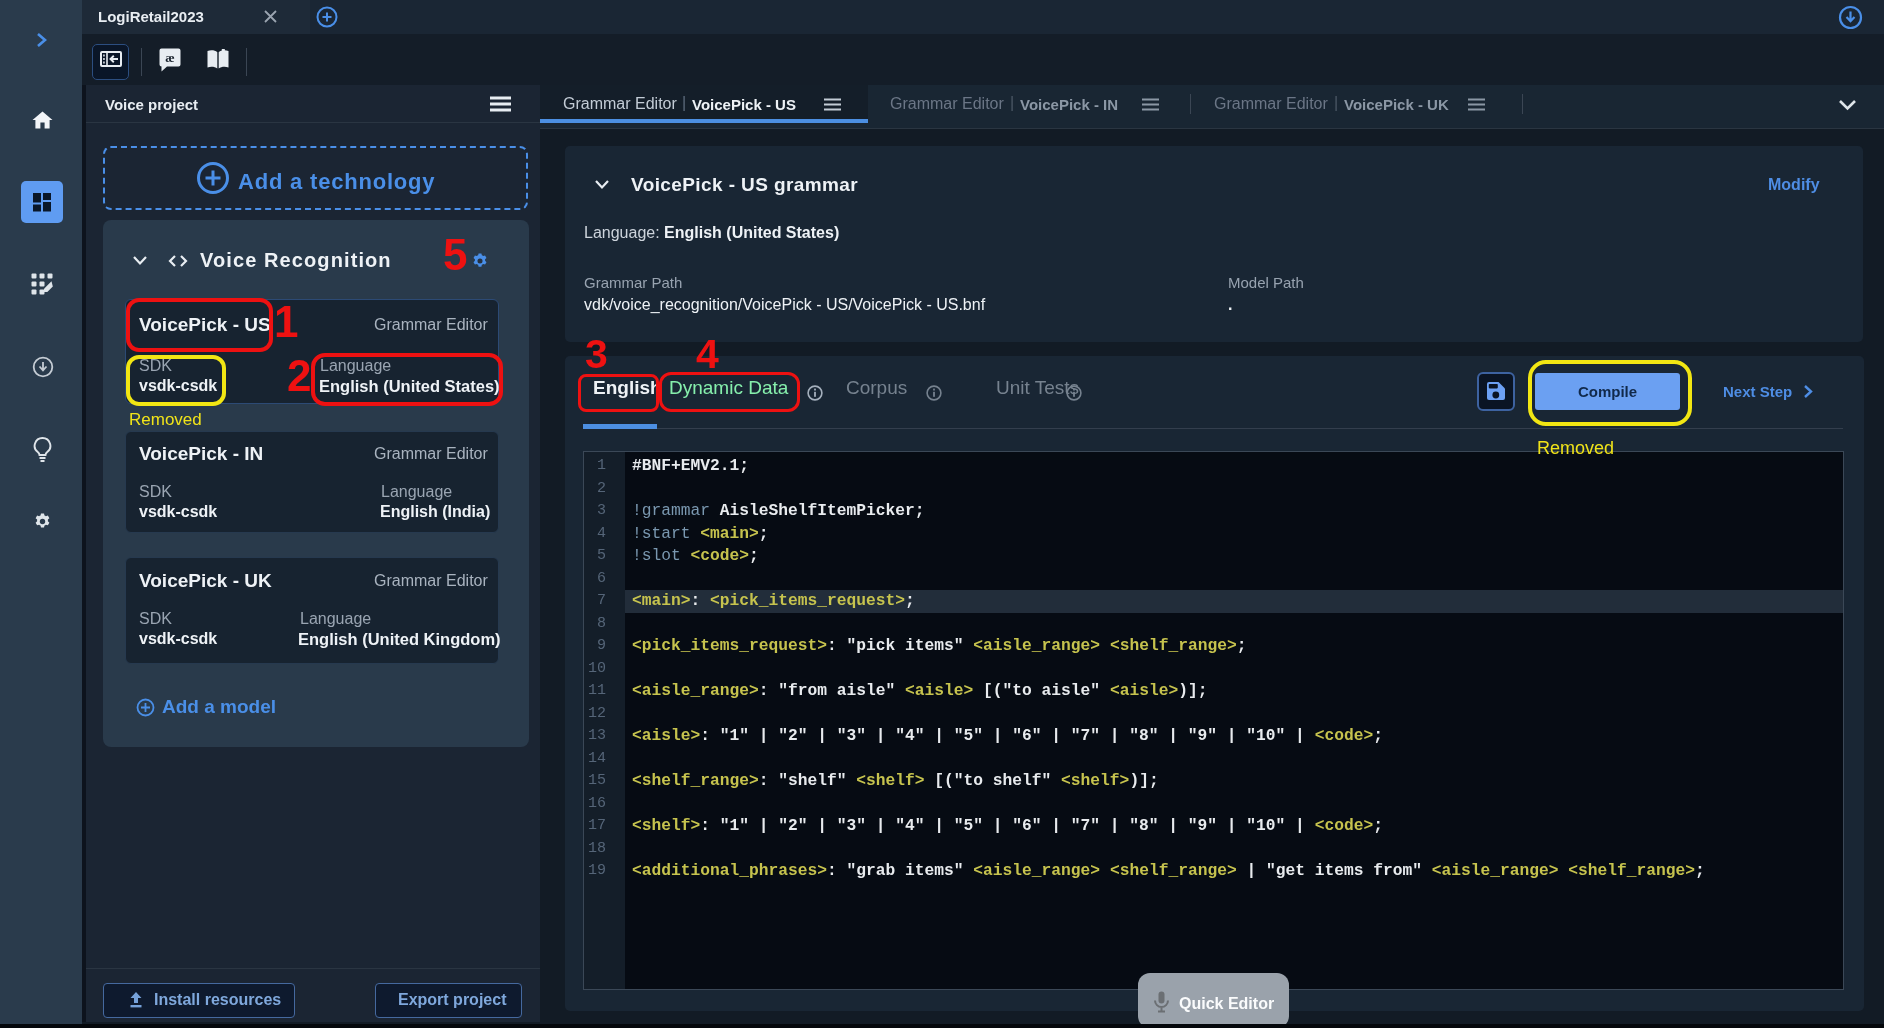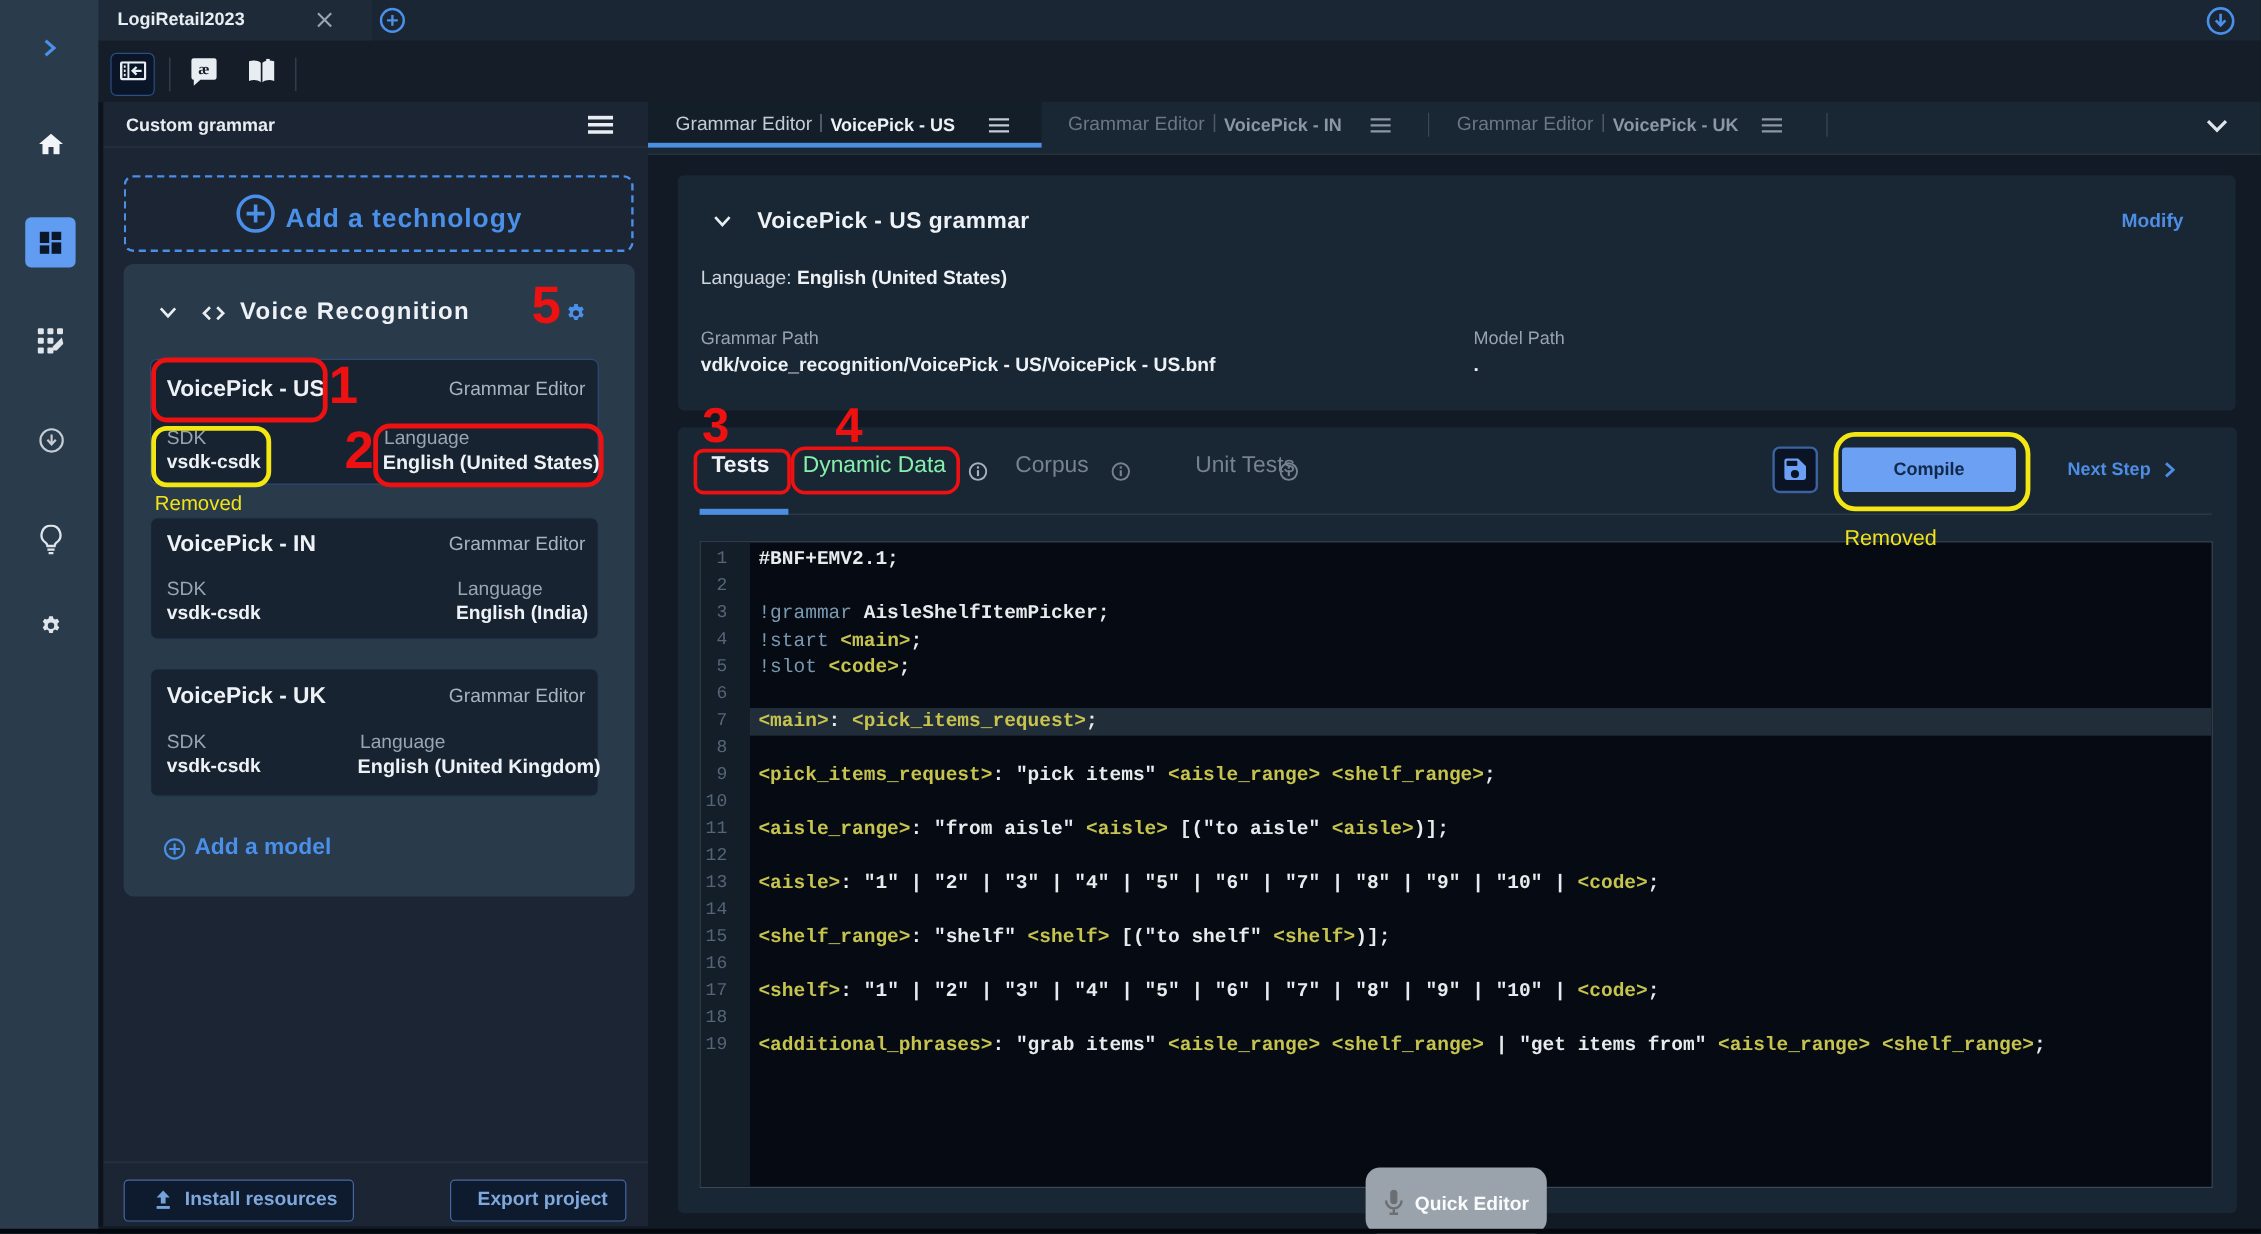--- a/index.html
+++ b/index.html
@@ -83,26 +83,26 @@
     </svg>
 
   <div class="abs" style="left:565px; top:146px; width:1298px; height:196px; background:#192634; border-radius:5px;"></div>
   <svg class="abs" style="left:594px; top:179px;" width="16" height="11" viewBox="0 0 16 11">
       <path d="M2 2 L8 8.5 L14 2" stroke="#e8edf2" stroke-width="2.2" fill="none"></path>
     </svg>
   <div class="abs" style="left:631px; top:174px; font-size:19px; font-weight:bold; color:#eef2f6; letter-spacing:0.4px;">VoicePick - US grammar</div>
   <div class="abs" style="left:1768px; top:176px; font-size:16px; font-weight:bold; color:#4e8de4;">Modify</div>
   <div class="abs" style="left:584px; top:224px; font-size:16px; color:#cdd4dc;">Language: <span style="font-weight:bold; color:#eef2f6;">English (United States)</span></div>
   <div class="abs" style="left:584px; top:274px; font-size:15px; color:#98a3b0;">Grammar Path</div>
-  <div class="abs" style="left:584px; top:296px; font-size:16px; font-weight:bold; color:#eef2f6;">vdk/voice_recognition/VoicePick - US/VoicePick - US.bnf</div>
+  <div class="abs" style="left:584px; top:296px; font-size:16px; font-weight:normal; color:#eef2f6;">vdk/voice_recognition/VoicePick - US/VoicePick - US.bnf</div>
   <div class="abs" style="left:1228px; top:274px; font-size:15px; color:#98a3b0;">Model Path</div>
   <div class="abs" style="left:1228px; top:296px; font-size:16px; font-weight:bold; color:#eef2f6;">.</div>
 
   <div class="abs" style="left:565px; top:356px; width:1299px; height:655px; background:#192634; border-radius:5px;"></div>
-  <div class="abs" style="left:593px; top:378px; font-size:19px; font-weight:bold; color:#eef2f6; line-height:1.1;">Tests</div>
+  <div class="abs" style="left:593px; top:378px; font-size:19px; font-weight:bold; color:#eef2f6; line-height:1.1;">English</div>
   <div class="abs" style="left:669px; top:378px; font-size:19px; color:#86efac; line-height:1.1;">Dynamic Data</div>
   <svg class="abs" style="left:807px; top:385px;" width="16" height="16" viewBox="0 0 16 16">
       <circle cx="8" cy="8" r="6.9" fill="none" stroke="#a5b0bd" stroke-width="1.6"></circle>
       <rect x="7.1" y="6.8" width="1.8" height="5" fill="#a5b0bd"></rect>
       <rect x="7.1" y="3.6" width="1.8" height="1.9" fill="#a5b0bd"></rect>
     </svg>
   <div class="abs" style="left:846px; top:378px; font-size:19px; color:#76828f; line-height:1.1;">Corpus</div>
   <svg class="abs" style="left:926px; top:385px;" width="16" height="16" viewBox="0 0 16 16">
       <circle cx="8" cy="8" r="6.9" fill="none" stroke="#76828f" stroke-width="1.6"></circle>
       <rect x="7.1" y="6.8" width="1.8" height="5" fill="#76828f"></rect>
@@ -130,21 +130,21 @@
       <path d="M2 2 L8 7.5 L2 13" stroke="#4e8de4" stroke-width="2.4" fill="none"></path>
     </svg>
 
   <div class="abs" style="left:583px; top:451px; width:1261px; height:539px; background:#060b13; border:1px solid #3b4857;"></div>
   <div class="abs" style="left:584px; top:452px; width:41px; height:537px; background:#141e29;"></div>
   <div id="codelines" class="abs" style="left:584px; top:452px; width:1259px; height:537px; font-family:'Liberation Mono', monospace; font-size:16.25px; line-height:22.5px; white-space:pre; overflow:hidden;"><div style="height:3px"></div><div style="position:relative; height:22.5px;"><span style="position:absolute; left:0; width:22px; text-align:right; color:#556578; font-size:15px;">1</span><span style="position:absolute; left:48px;"><span style="color:#e8ebee;font-weight:bold">#BNF+EMV2.1;</span></span></div><div style="position:relative; height:22.5px;"><span style="position:absolute; left:0; width:22px; text-align:right; color:#556578; font-size:15px;">2</span><span style="position:absolute; left:48px;"></span></div><div style="position:relative; height:22.5px;"><span style="position:absolute; left:0; width:22px; text-align:right; color:#556578; font-size:15px;">3</span><span style="position:absolute; left:48px;"><span style="color:#7a98b0">!grammar </span><span style="color:#e8ebee;font-weight:bold">AisleShelfItemPicker</span><span style="color:#e8ebee;font-weight:bold">;</span></span></div><div style="position:relative; height:22.5px;"><span style="position:absolute; left:0; width:22px; text-align:right; color:#556578; font-size:15px;">4</span><span style="position:absolute; left:48px;"><span style="color:#7a98b0">!start </span><span style="color:#c6c34e;font-weight:bold">&lt;main&gt;</span><span style="color:#e8ebee;font-weight:bold">;</span></span></div><div style="position:relative; height:22.5px;"><span style="position:absolute; left:0; width:22px; text-align:right; color:#556578; font-size:15px;">5</span><span style="position:absolute; left:48px;"><span style="color:#7a98b0">!slot </span><span style="color:#c6c34e;font-weight:bold">&lt;code&gt;</span><span style="color:#e8ebee;font-weight:bold">;</span></span></div><div style="position:relative; height:22.5px;"><span style="position:absolute; left:0; width:22px; text-align:right; color:#556578; font-size:15px;">6</span><span style="position:absolute; left:48px;"></span></div><div style="position:relative; height:22.5px;"><div style="position:absolute; left:41px; right:0; top:0; bottom:0; background:#222d3a;"></div><span style="position:absolute; left:0; width:22px; text-align:right; color:#556578; font-size:15px;">7</span><span style="position:absolute; left:48px;"><span style="color:#c6c34e;font-weight:bold">&lt;main&gt;</span><span style="color:#e8ebee;font-weight:bold">: </span><span style="color:#c6c34e;font-weight:bold">&lt;pick_items_request&gt;</span><span style="color:#e8ebee;font-weight:bold">;</span></span></div><div style="position:relative; height:22.5px;"><span style="position:absolute; left:0; width:22px; text-align:right; color:#556578; font-size:15px;">8</span><span style="position:absolute; left:48px;"></span></div><div style="position:relative; height:22.5px;"><span style="position:absolute; left:0; width:22px; text-align:right; color:#556578; font-size:15px;">9</span><span style="position:absolute; left:48px;"><span style="color:#c6c34e;font-weight:bold">&lt;pick_items_request&gt;</span><span style="color:#e8ebee;font-weight:bold">: </span><span style="color:#e8ebee;font-weight:bold">"pick items" </span><span style="color:#c6c34e;font-weight:bold">&lt;aisle_range&gt;</span> <span style="color:#c6c34e;font-weight:bold">&lt;shelf_range&gt;</span><span style="color:#e8ebee;font-weight:bold">;</span></span></div><div style="position:relative; height:22.5px;"><span style="position:absolute; left:0; width:22px; text-align:right; color:#556578; font-size:15px;">10</span><span style="position:absolute; left:48px;"></span></div><div style="position:relative; height:22.5px;"><span style="position:absolute; left:0; width:22px; text-align:right; color:#556578; font-size:15px;">11</span><span style="position:absolute; left:48px;"><span style="color:#c6c34e;font-weight:bold">&lt;aisle_range&gt;</span><span style="color:#e8ebee;font-weight:bold">: </span><span style="color:#e8ebee;font-weight:bold">"from aisle" </span><span style="color:#c6c34e;font-weight:bold">&lt;aisle&gt;</span><span style="color:#e8ebee;font-weight:bold"> [("to aisle" </span><span style="color:#c6c34e;font-weight:bold">&lt;aisle&gt;</span><span style="color:#e8ebee;font-weight:bold">)];</span></span></div><div style="position:relative; height:22.5px;"><span style="position:absolute; left:0; width:22px; text-align:right; color:#556578; font-size:15px;">12</span><span style="position:absolute; left:48px;"></span></div><div style="position:relative; height:22.5px;"><span style="position:absolute; left:0; width:22px; text-align:right; color:#556578; font-size:15px;">13</span><span style="position:absolute; left:48px;"><span style="color:#c6c34e;font-weight:bold">&lt;aisle&gt;</span><span style="color:#e8ebee;font-weight:bold">: "1" | "2" | "3" | "4" | "5" | "6" | "7" | "8" | "9" | "10" | </span><span style="color:#c6c34e;font-weight:bold">&lt;code&gt;</span><span style="color:#e8ebee;font-weight:bold">;</span></span></div><div style="position:relative; height:22.5px;"><span style="position:absolute; left:0; width:22px; text-align:right; color:#556578; font-size:15px;">14</span><span style="position:absolute; left:48px;"></span></div><div style="position:relative; height:22.5px;"><span style="position:absolute; left:0; width:22px; text-align:right; color:#556578; font-size:15px;">15</span><span style="position:absolute; left:48px;"><span style="color:#c6c34e;font-weight:bold">&lt;shelf_range&gt;</span><span style="color:#e8ebee;font-weight:bold">: </span><span style="color:#e8ebee;font-weight:bold">"shelf" </span><span style="color:#c6c34e;font-weight:bold">&lt;shelf&gt;</span><span style="color:#e8ebee;font-weight:bold"> [("to shelf" </span><span style="color:#c6c34e;font-weight:bold">&lt;shelf&gt;</span><span style="color:#e8ebee;font-weight:bold">)];</span></span></div><div style="position:relative; height:22.5px;"><span style="position:absolute; left:0; width:22px; text-align:right; color:#556578; font-size:15px;">16</span><span style="position:absolute; left:48px;"></span></div><div style="position:relative; height:22.5px;"><span style="position:absolute; left:0; width:22px; text-align:right; color:#556578; font-size:15px;">17</span><span style="position:absolute; left:48px;"><span style="color:#c6c34e;font-weight:bold">&lt;shelf&gt;</span><span style="color:#e8ebee;font-weight:bold">: "1" | "2" | "3" | "4" | "5" | "6" | "7" | "8" | "9" | "10" | </span><span style="color:#c6c34e;font-weight:bold">&lt;code&gt;</span><span style="color:#e8ebee;font-weight:bold">;</span></span></div><div style="position:relative; height:22.5px;"><span style="position:absolute; left:0; width:22px; text-align:right; color:#556578; font-size:15px;">18</span><span style="position:absolute; left:48px;"></span></div><div style="position:relative; height:22.5px;"><span style="position:absolute; left:0; width:22px; text-align:right; color:#556578; font-size:15px;">19</span><span style="position:absolute; left:48px;"><span style="color:#c6c34e;font-weight:bold">&lt;additional_phrases&gt;</span><span style="color:#e8ebee;font-weight:bold">: </span><span style="color:#e8ebee;font-weight:bold">"grab items" </span><span style="color:#c6c34e;font-weight:bold">&lt;aisle_range&gt;</span> <span style="color:#c6c34e;font-weight:bold">&lt;shelf_range&gt;</span><span style="color:#e8ebee;font-weight:bold"> | </span><span style="color:#e8ebee;font-weight:bold">"get items from" </span><span style="color:#c6c34e;font-weight:bold">&lt;aisle_range&gt;</span> <span style="color:#c6c34e;font-weight:bold">&lt;shelf_range&gt;</span><span style="color:#e8ebee;font-weight:bold">;</span></span></div></div>
 
   <div class="abs" style="left:82px; top:85px; width:4px; height:937px; background:#0d131d; z-index:2;"></div>
 
   <div class="abs" style="left:80px; top:85px; width:460px; height:937px; background:#1b2533;"></div>
-  <div class="abs" style="left:105px; top:96px; font-size:15px; font-weight:bold; color:#e8edf2;">Custom grammar</div>
+  <div class="abs" style="left:105px; top:96px; font-size:15px; font-weight:bold; color:#e8edf2;">Voice project</div>
   <svg class="abs" style="left:490px; top:96px;" width="21" height="16" viewBox="0 0 21 16">
       <path d="M0 2 H21 M0 8 H21 M0 14 H21" stroke="#e8edf2" stroke-width="3"></path>
     </svg>
   <div class="abs" style="left:82px; top:122px; width:458px; height:1px; background:#2a3542;"></div>
 
   <div class="abs" style="left:103px; top:146px; width:425px; height:64px; border:2px dashed #4a8fe8; border-radius:8px;"></div>
   <svg class="abs" style="left:196px; top:161px;" width="34" height="34" viewBox="0 0 34 34">
       <circle cx="17" cy="17" r="14.5" fill="none" stroke="#4a8fe8" stroke-width="3"></circle>
       <path d="M17 9.5 V24.5 M9.5 17 H24.5" stroke="#4a8fe8" stroke-width="3"></path>
     </svg>

